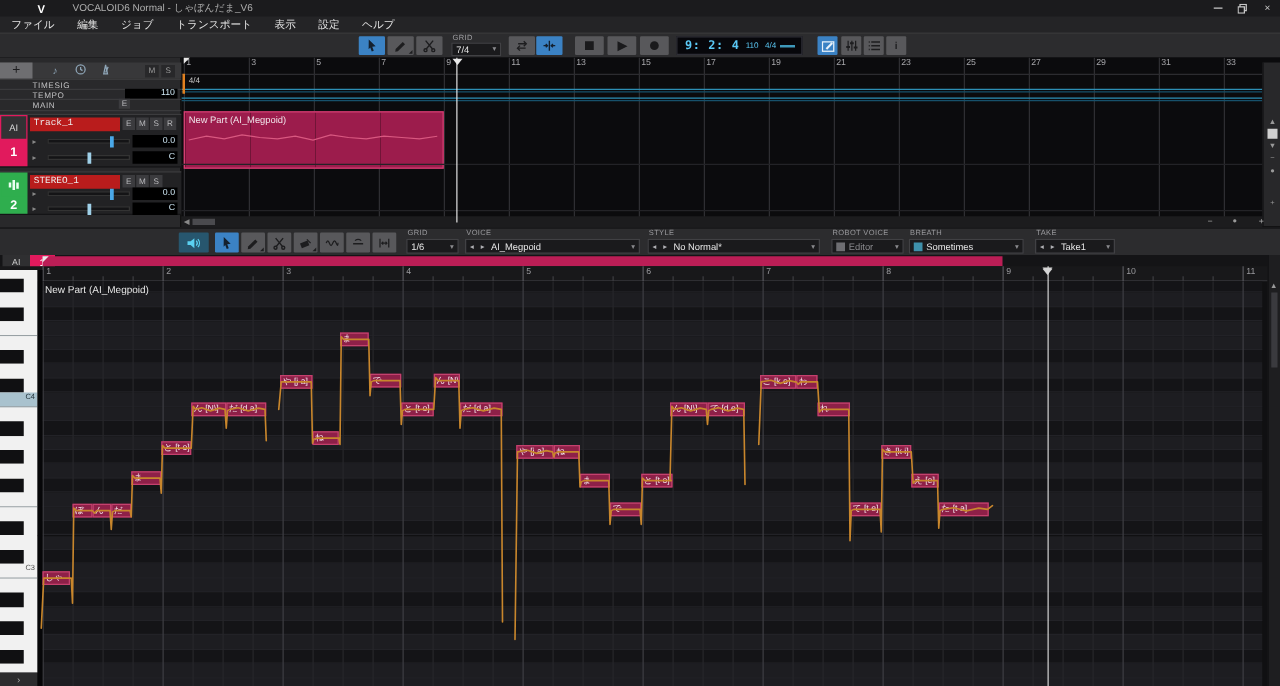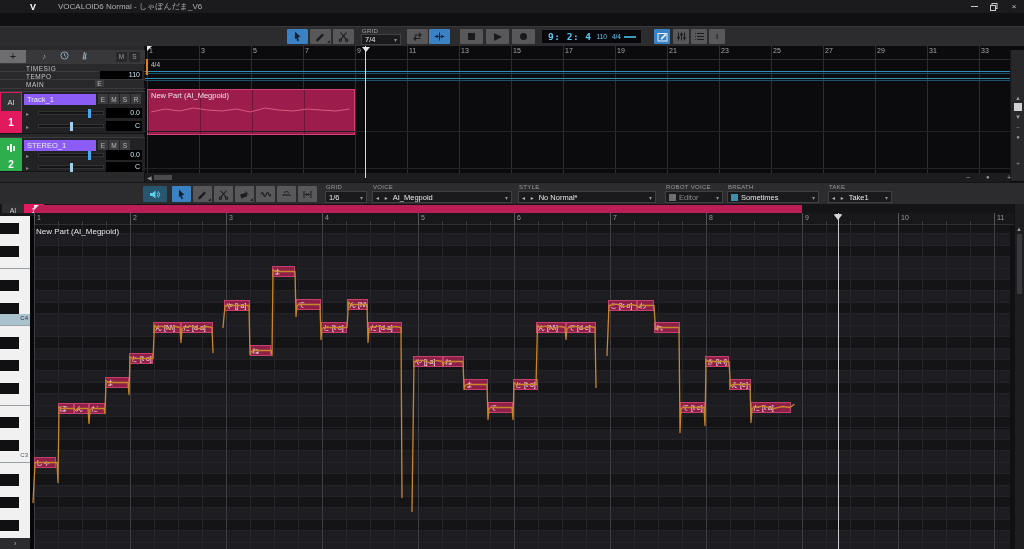--- a/index.html
+++ b/index.html
@@ -41,21 +41,21 @@
   .addbtn{width:26px;height:13px;background:#6e6e71;color:#1d1d1f;font-size:11px;line-height:12px;text-align:center;margin-right:8px;}
   .hicon{width:20px;text-align:center;color:#8fa6b8;font-size:8px;}
   .msbtn{width:11px;height:10px;background:#28282a;color:#999;font-size:6.5px;display:flex;align-items:center;justify-content:center;margin-left:2px;}
   .prow-label{position:absolute;font-size:6.5px;color:#c2c2c4;letter-spacing:.5px;}
   .valbox{position:absolute;background:#000;color:#cfe8f5;font-size:7px;text-align:right;padding-right:2px;box-sizing:border-box;}
   .sep{position:absolute;left:0;width:145px;height:1px;background:#3a3a3c;}
   .track{position:absolute;left:0;width:145px;background:#222224;border-top:1px solid #3c3c3e;border-bottom:1px solid #141416;box-sizing:border-box;}
   .badge{position:absolute;left:0;top:0;width:22px;height:100%;}
   .badge-top{position:absolute;left:1px;top:1px;width:20px;height:18px;background:#323234;color:#d8d8d8;font-size:7.5px;display:flex;align-items:center;justify-content:center;}
   .badge-num{position:absolute;left:0;top:19px;bottom:0;width:22px;color:#fff;font-size:10px;font-weight:bold;display:flex;align-items:center;justify-content:center;}
-  .tname{position:absolute;left:24px;top:2px;width:72px;height:11px;background:#8b5cf6;color:#ececec;font-size:7.5px;line-height:11px;padding-left:3px;box-sizing:border-box;}
+  .tname{position:absolute;left:24px;top:2px;width:72px;height:11px;background:#b91c1c;color:#ececec;font-size:7.5px;line-height:11px;padding-left:3px;box-sizing:border-box;font-family:Liberation Mono, monospace;}
   .tsmbtn{position:absolute;top:2px;width:10px;height:10px;background:#3b3b3e;color:#b8b8bb;font-size:6.5px;display:flex;align-items:center;justify-content:center;}
   .frow-arrow{position:absolute;left:26px;font-size:6px;color:#888;}
   .slider{position:absolute;left:38px;width:66px;height:4px;background:#141416;border:1px solid #333;box-sizing:border-box;}
   .sthumb{position:absolute;width:3px;height:9px;background:#4aa8e8;}
   .wavebars{display:flex;gap:1px;align-items:center;height:100%;justify-content:center;}
   .wavebars i{width:2px;background:#eafff0;display:block;}
   
   .timeline{position:absolute;left:145px;top:0;width:865px;height:136px;overflow:hidden;}
   .mline{position:absolute;top:0;width:1px;height:132px;background:#2e2e32;}
   .mnum{position:absolute;top:1px;font-size:7px;color:#a8a8ac;}
@@ -114,20 +114,29 @@
       <span class="wbtn">
         <svg width="8" height="8" viewBox="0 0 8 8">
             <rect x="2" y="0.5" width="5" height="5" fill="none" stroke="#c8c8c8"></rect>
             <rect x="0.5" y="2.5" width="5" height="5" fill="#1b1b1d" stroke="#c8c8c8"></rect>
           </svg>
       </span>
       <span class="wbtn">×</span>
     </div>
   </div>
 
+  <div class="abs menubar" id="menubar">
+      <span class="menu-item">ファイル</span>
+      <span class="menu-item">編集</span>
+      <span class="menu-item">ジョブ</span>
+      <span class="menu-item">トランスポート</span>
+      <span class="menu-item">表示</span>
+      <span class="menu-item">設定</span>
+      <span class="menu-item">ヘルプ</span>
+    </div>
 
   <div class="abs toolbar">
     <div class="tb-btn active" style="left:287px">
       <svg width="11" height="11" viewBox="0 0 11 11">
           <path d="M3 0.5 L8.5 6 L5.8 6.3 L7 9.5 L5.4 10.2 L4.2 7 L2.9 8.3 Z" fill="#14202e"></path>
         </svg>
     </div>
     <div class="tb-btn" style="left:310px">
       <svg width="11" height="11" viewBox="0 0 11 11">
           <path d="M1.5 8.2 L7.2 2.5 L9 4.3 L3.3 10 L1.2 10.4 Z" fill="#1d1d1f"></path>

